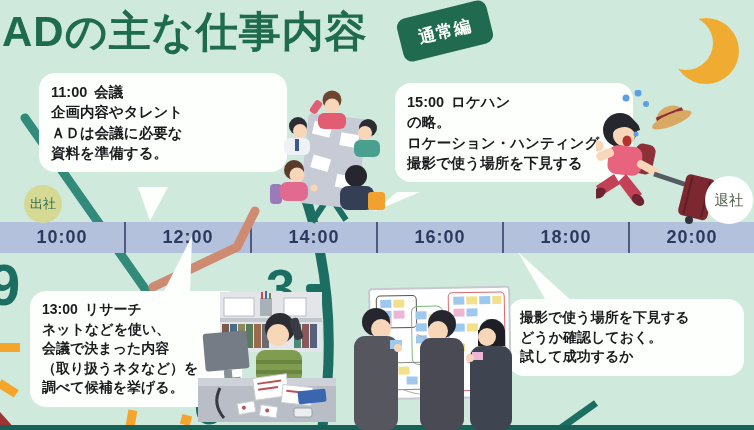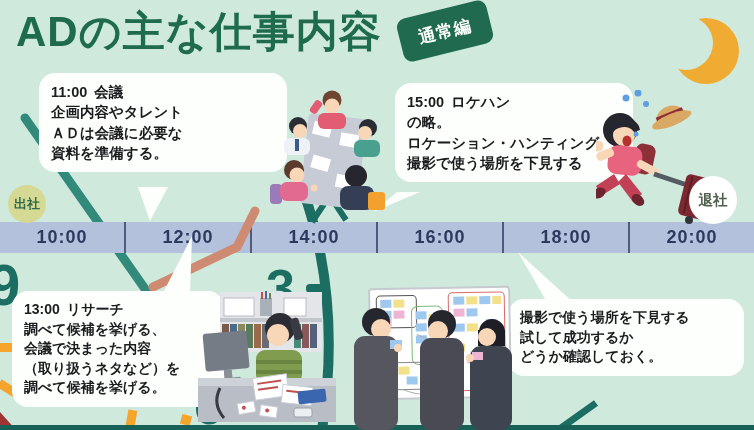--- a/index.html
+++ b/index.html
@@ -1,43 +1,43 @@
 <!DOCTYPE html>
 <html><head>
 <meta charset="utf-8">
 <style>
   html,body{margin:0;padding:0;background:#9aa89f;}
   body{font-family:"Liberation Sans","DejaVu Sans",sans-serif;}
   .stage{position:relative;width:754px;height:430px;background:#cfe9dc;overflow:hidden;margin:0 auto;}
   .abs{position:absolute;}
 
   
-  .title{left:16px;top:4px;font-size:42px;font-weight:900;color:#1f6b4d;letter-spacing:1px;white-space:nowrap;z-index:7;}
+  .title{left:2px;top:4px;font-size:42px;font-weight:900;color:#1f6b4d;letter-spacing:1px;white-space:nowrap;z-index:7;}
   .edition-badge{left:399px;top:9px;width:92px;height:44px;background:#206b50;border-radius:9px;
     transform:rotate(-14deg);display:flex;align-items:center;justify-content:center;
     color:#fff;font-size:17px;font-weight:700;z-index:7;letter-spacing:1px;}
 
   
   .timeline{left:0;top:222px;width:754px;height:31px;background:#b3c1dd;display:flex;z-index:2;justify-content:center;}
   .tcell{flex:1;display:flex;align-items:center;justify-content:center;
     font-size:18px;font-weight:700;color:#2d3a5e;letter-spacing:1px;border-right:2px solid #4e5b7d;}
   .tcell:last-child{border-right:none;}
 
   
-  .round-badge{border-radius:50%;display:flex;align-items:center;justify-content:center;font-weight:700;z-index:6;}
+  .round-badge{border-radius:50%;display:flex;align-items:center;justify-content:center;font-weight:400;z-index:6;margin-left:16px;}
   .b-start{left:8px;top:185px;width:38px;height:38px;background:#d5d994;color:#2e6b4a;font-size:13px;}
   .b-end{left:689px;top:176px;width:48px;height:48px;background:#ffffff;color:#50604c;font-size:14.5px;}
 
   
   .bubble{background:#fdfffd;border-radius:16px;padding:9px 12px;color:#1c1c1e;
     font-weight:700;line-height:1.4;z-index:4;white-space:nowrap;}
   .bubble .ev-name{margin-left:7px;}
   .bub1{left:39px;top:73px;width:224px;font-size:14.5px;}
   .bub2{left:395px;top:83px;width:214px;font-size:14.5px;}
-  .bub3{left:12px;top:291px;width:188px;font-size:14px;}
+  .bub3{left:30px;top:291px;width:188px;font-size:14px;}
   .bub4{left:508px;top:299px;width:212px;font-size:14px;}
   .tail{z-index:4;}
 
   
   .clock-num{color:#1c6e62;font-weight:900;z-index:1;line-height:1;}
   .n9{left:-12px;top:256px;font-size:58px;}
   .n3{left:266px;top:262px;font-size:52px;}
   .n6{left:194px;top:380px;font-size:52px;}
   .n3dash{left:306px;top:284px;width:17px;height:9px;background:#1c6e62;border-radius:4px;z-index:1;}
 
@@ -108,30 +108,30 @@
 
   <div class="abs bubble bub2">
     <div><span>15:00</span><span class="ev-name">ロケハン</span></div>
     <div>の略。</div>
     <div>ロケーション・ハンティング</div>
     <div>撮影で使う場所を下見する</div>
   </div>
 
   <div class="abs bubble bub3">
     <div><span>13:00</span><span class="ev-name">リサーチ</span></div>
-    <div>調べて候補を挙げる、</div>
+    <div>ネットなどを使い、</div>
     <div>会議で決まった内容</div>
     <div>（取り扱うネタなど）を</div>
     <div>調べて候補を挙げる。</div>
   </div>
 
   <div class="abs bubble bub4">
     <div>撮影で使う場所を下見する</div>
+    <div>どうか確認しておく。</div>
     <div>試して成功するか</div>
-    <div>どうか確認しておく。</div>
   </div>
 
   <svg class="abs z5" style="left:262px;top:86px;" width="140" height="140" viewBox="0 0 140 140">
     <path d="M62 118 L50 136" stroke="#1c6e62" stroke-width="6"></path>
     <path d="M72 116 L84 134" stroke="#1c6e62" stroke-width="6"></path>
     <g transform="rotate(6 70 75)">
       <rect x="42" y="30" width="58" height="90" rx="4" fill="#c6cbd6"></rect>
       <rect x="48" y="38" width="18" height="13" fill="#ffffff" transform="rotate(8 57 44)"></rect>
       <rect x="76" y="46" width="18" height="13" fill="#ffffff" transform="rotate(4 85 52)"></rect>
       <rect x="50" y="72" width="18" height="13" fill="#ffffff" transform="rotate(10 59 78)"></rect>

